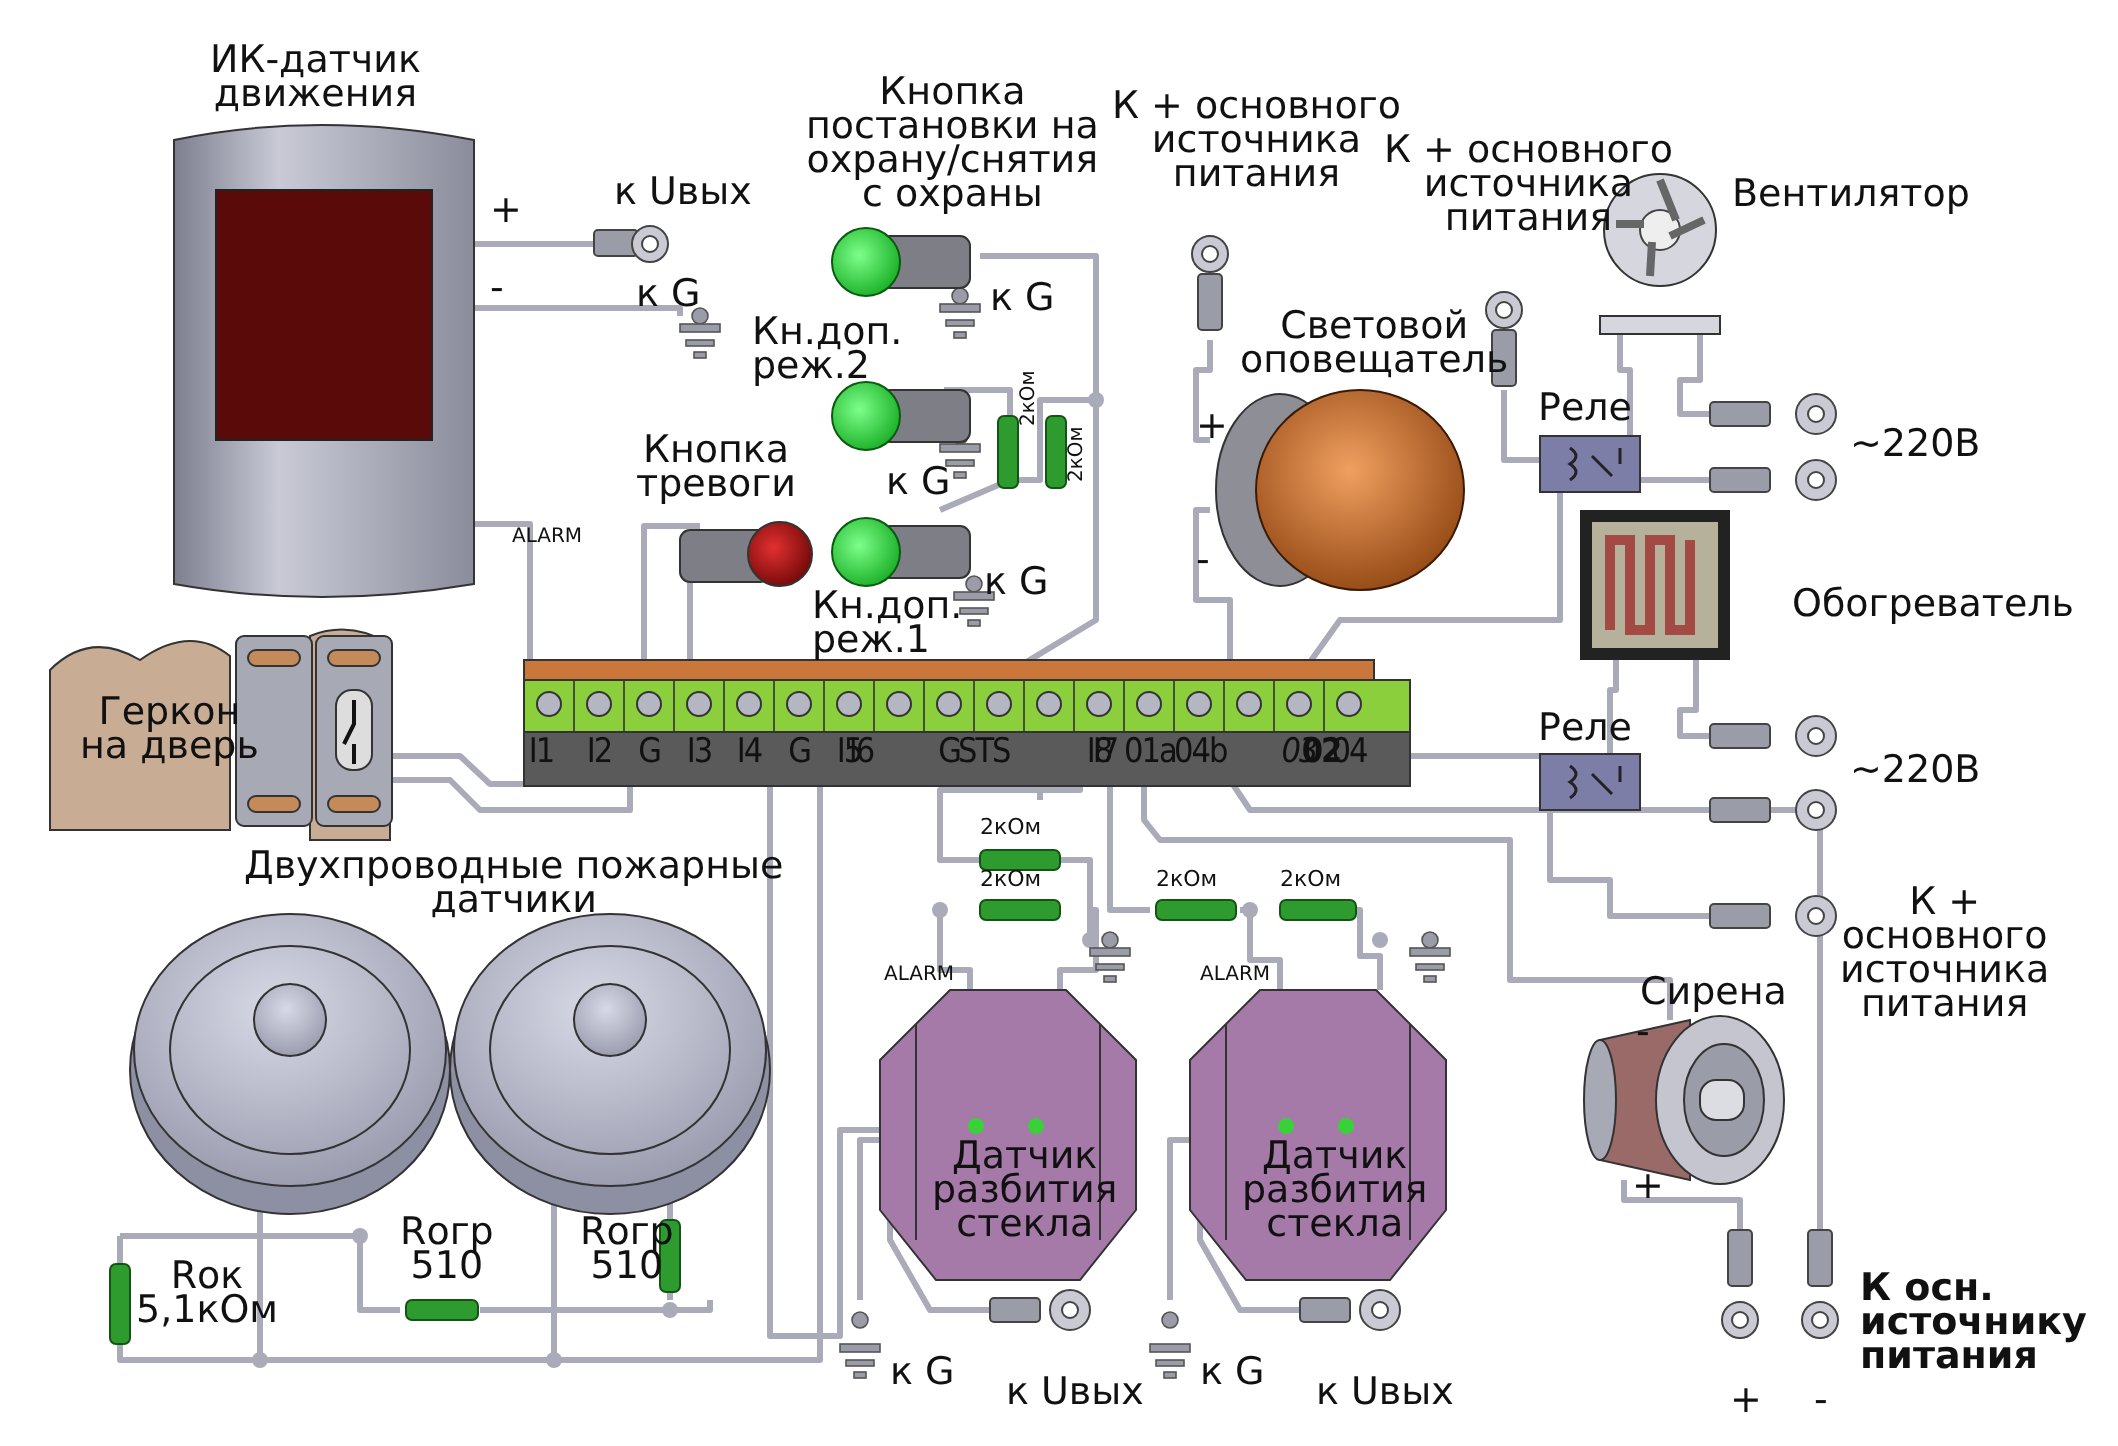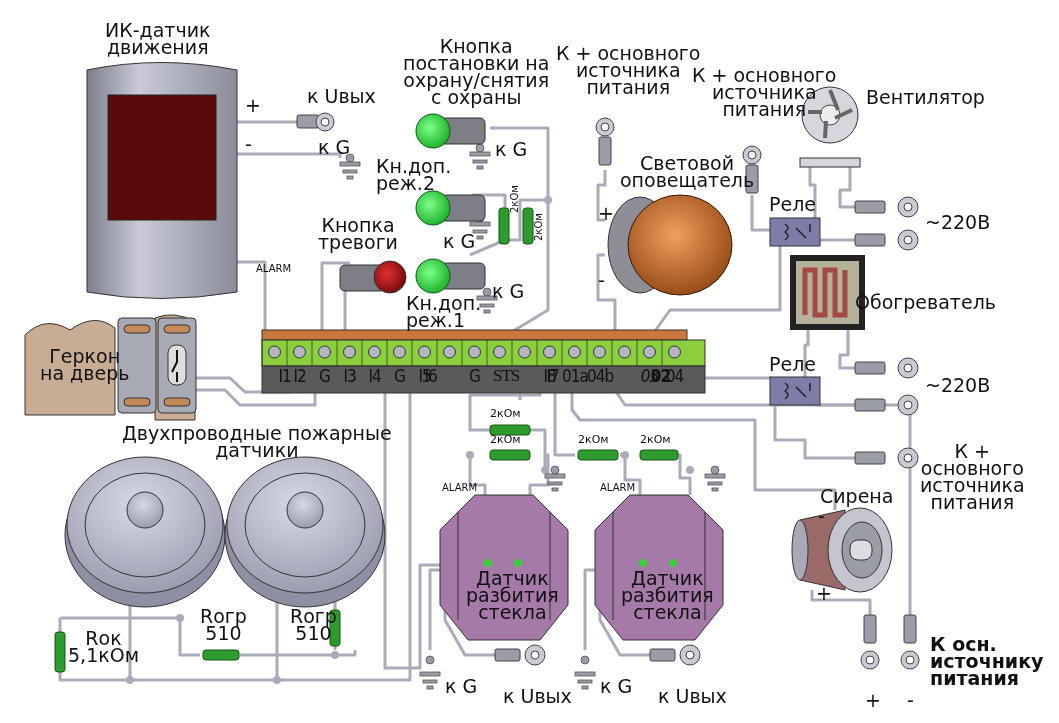--- a/index.html
+++ b/index.html
@@ -368,30 +368,30 @@
   <g>
     <path d="M800 520 L845 510 V590 L800 580 Z" fill="#9a6a68" stroke="#333"></path>
     <ellipse cx="800" cy="550" rx="8" ry="30" fill="#a7a9b5" stroke="#333"></ellipse>
     <ellipse cx="860" cy="550" rx="32" ry="42" fill="#c4c5ce" stroke="#333"></ellipse>
     <ellipse cx="862" cy="550" rx="20" ry="28" fill="#9a9ca8" stroke="#333"></ellipse>
     <rect x="850" y="540" width="22" height="20" rx="8" fill="#dcdde3" stroke="#333"></rect>
   </g>
 </svg>
 
 <div id="term-labels">
-    <div class="term-lbl" style="left: 272px;">I1</div>
+    <div class="term-lbl" style="left: 258px;">I1</div>
     <div class="term-lbl" style="left: 287px;">I2</div>
     <div class="term-lbl" style="left: 312px;">G</div>
     <div class="term-lbl" style="left: 337px;">I3</div>
     <div class="term-lbl" style="left: 362px;">I4</div>
     <div class="term-lbl" style="left: 387px;">G</div>
     <div class="term-lbl" style="left: 412px;">I5</div>
     <div class="term-lbl" style="left: 418px;">I6</div>
     <div class="term-lbl" style="left: 462px;">G</div>
-    <div class="term-lbl" style="left: 493px; font-family: Liberation Serif, serif;">STS</div>
+    <div class="term-lbl" style="left: 479px;">STS</div>
     <div class="term-lbl" style="left: 540px; text-align: center;">I7</div>
     <div class="term-lbl" style="left: 537px;">I8</div>
     <div class="term-lbl" style="left: 562px;">01a</div>
     <div class="term-lbl" style="left: 587px;">04b</div>
     <div class="term-lbl" style="left: 648px; font-weight: bold;">02</div>
     <div class="term-lbl" style="left: 637px; font-style: italic;">03</div>
     <div class="term-lbl" style="left: 662px;">04</div>
   </div>
 
 <div class="lbl" style="left:105px;top:22px;"><span>ИК-датчик</span><br><span>движения</span></div>
@@ -419,21 +419,21 @@
 <div class="lbl" style="left:556px;top:45px;"><span>К + основного</span><br><span>источника</span><br><span>питания</span></div>
 <div class="lbl" style="left:620px;top:155px;"><span>Световой</span><br><span>оповещатель</span></div>
 <div class="lbl" style="left:598px;top:205px;">+</div>
 <div class="lbl" style="left:598px;top:272px;">-</div>
 
 <div class="lbl" style="left:692px;top:67px;"><span>К + основного</span><br><span>источника</span><br><span>питания</span></div>
 <div class="lbl" style="left:866px;top:89px;">Вентилятор</div>
 <div class="lbl" style="left:769px;top:196px;">Реле</div>
 <div class="lbl" style="left:925px;top:214px;">~220В</div>
 
-<div class="lbl" style="left:855px;top:294px;">Обогреватель</div>
+<div class="lbl" style="left:896px;top:294px;">Обогреватель</div>
 <div class="lbl" style="left:769px;top:356px;">Реле</div>
 <div class="lbl" style="left:925px;top:377px;">~220В</div>
 <div class="lbl" style="left:920px;top:443px;"><span>К +</span><br><span>основного</span><br><span>источника</span><br><span>питания</span></div>
 
 <div class="lbl" style="left:40px;top:348px;"><span>Геркон</span><br><span>на дверь</span></div>
 
 <div class="lbl" style="left:122px;top:425px;"><span>Двухпроводные пожарные</span><br><span>датчики</span></div>
 <div class="lbl" style="left:68px;top:630px;"><span>Rок</span><br><span>5,1кОм</span></div>
 <div class="lbl" style="left:200px;top:608px;"><span>Rогр</span><br><span>510</span></div>
 <div class="lbl" style="left:290px;top:608px;"><span>Rогр</span><br><span>510</span></div>

